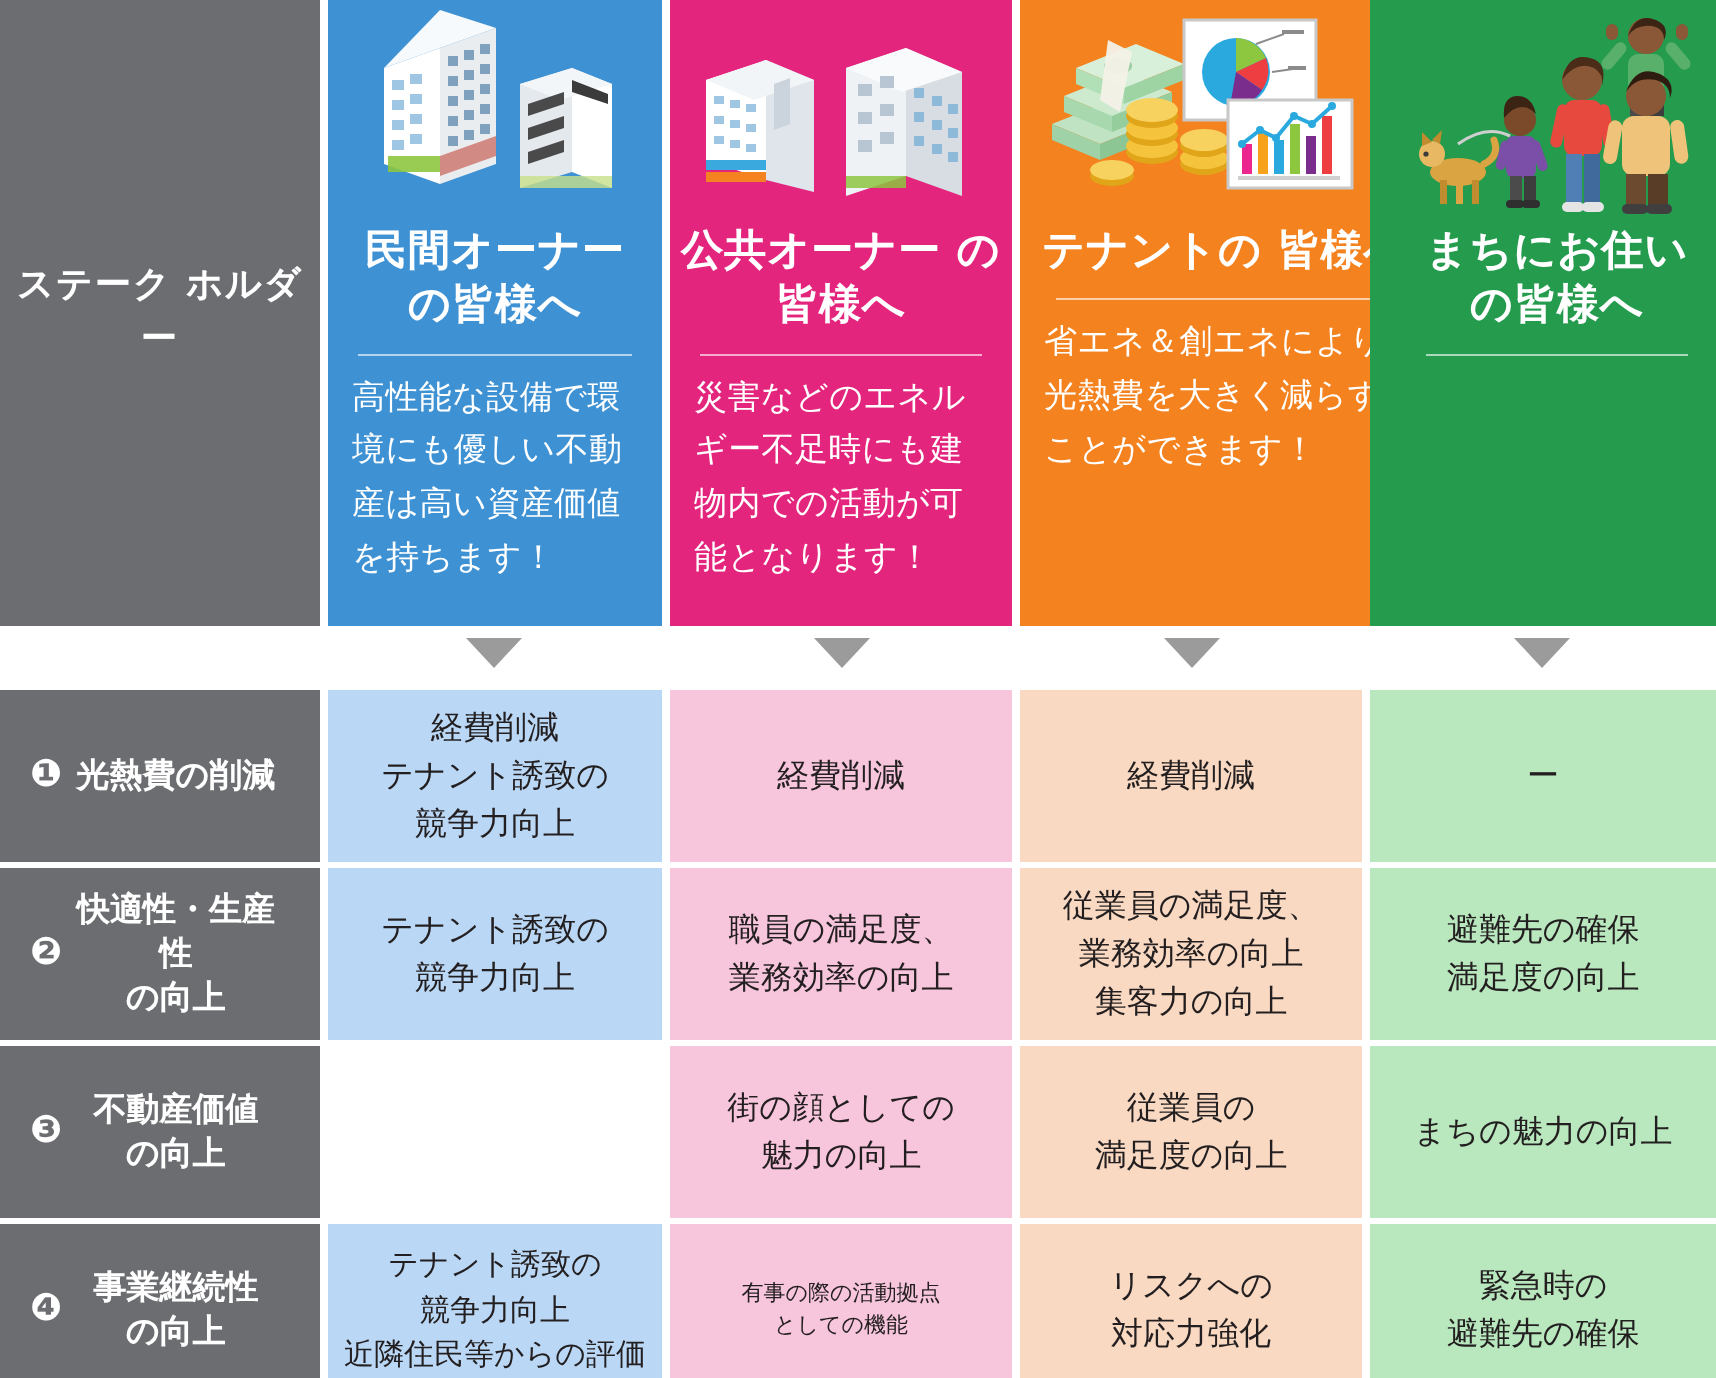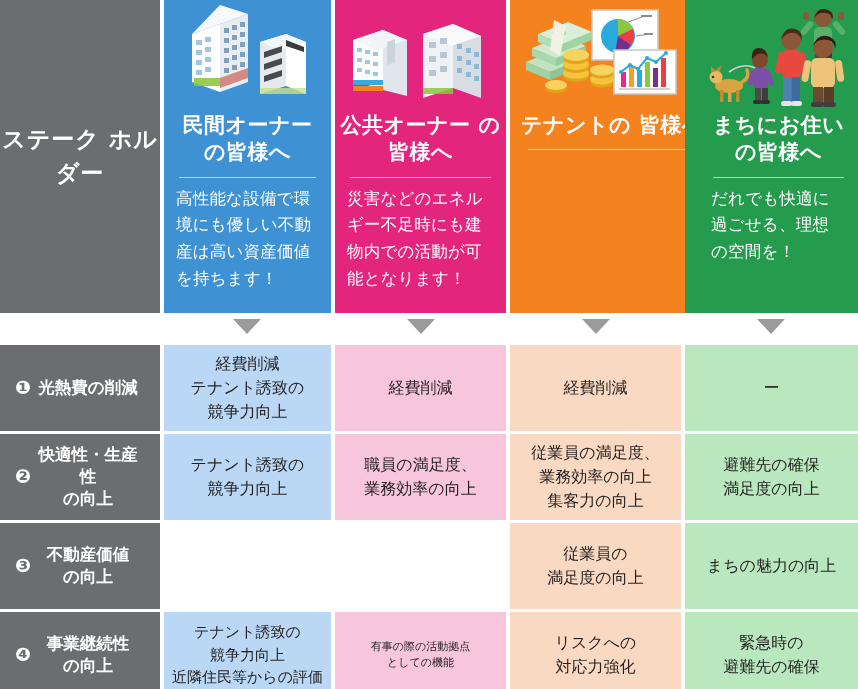--- a/index.html
+++ b/index.html
@@ -16,21 +16,21 @@
   .hcol { position: absolute; top: 0; height: 313px; overflow: hidden; }
   .hcol.stake { left: 0; width: 160px; background: #6b6d70; }
   .hcol.c1 { left: 164px; width: 167px; background: #3e92d4; }
   .hcol.c2 { left: 335px; width: 171px; background: #e4257d; }
   .hcol.c3 { left: 510px; width: 205px; background: #f4821f; }
   .hcol.c4 { left: 685px; width: 173px; background: #259b4e; padding-left: 14px; }
 
   .stake-label {
     position: absolute; left: 0; top: 0; width: 100%; height: 100%;
     display: flex; flex-direction: column; align-items: center; justify-content: center;
-    color: #ffffff; font-weight: bold; font-size: 23px; line-height: 1.45;
+    color: #ffffff; font-weight: bold; font-size: 18px; line-height: 1.45;
     letter-spacing: 1px; text-align: center;
   }
 
   .illus { position: relative; width: 100%; height: 112px; }
   .hcol-title {
     text-align: center; color: #ffffff; font-weight: bold;
     font-size: 21px; line-height: 1.3; padding: 0 4px; letter-spacing: .5px;
   }
   .hrule { width: 82%; height: 1px; background: rgba(255,255,255,.62); margin: 10px auto 8px; }
   .hcol-body {
@@ -256,20 +256,21 @@
                   <circle cx="156" cy="53" r="2"></circle>
               </g>
               <rect x="109" y="88" width="51" height="2" fill="#d0d0d0"></rect>
             </g>
           </g>
         </svg>
       </div>
       <div class="hcol-title">テナントの
 皆様へ</div>
       <div class="hrule"></div>
+      <div class="hcol-body">省エネ＆創エネにより光熱費を大きく減らすことができます！</div>
     </div>
 
     <div class="hcol c4">
       <div class="illus">
         <svg viewBox="0 0 173 112" width="173" height="112">
           <g>
             <g>
               <ellipse cx="30" cy="86" rx="14" ry="7" fill="#d9a441"></ellipse>
               <path d="M18,84 q-6,-4 -3,-10 l4,2 z" fill="#d9a441"></path>
               <circle cx="17" cy="77" r="6.5" fill="#e8b863"></circle>
@@ -323,21 +324,20 @@
               <rect x="125" y="87" width="10" height="18" fill="#5a3d27"></rect>
               <rect x="112" y="102" width="13" height="5" rx="2.5" fill="#3f3f3f"></rect>
               <rect x="124" y="102" width="13" height="5" rx="2.5" fill="#3f3f3f"></rect>
             </g>
           </g>
         </svg>
       </div>
       <div class="hcol-title">まちにお住い
 の皆様へ</div>
       <div class="hrule"></div>
-      <div class="hcol-body">だれでも快適に過ごせる、理想の空間を！</div>
     </div>
   </div>
 
   <div class="arrow-band">
     <div class="arrow a1"></div>
     <div class="arrow a2"></div>
     <div class="arrow a3"></div>
     <div class="arrow a4"></div>
   </div>
 
@@ -390,20 +390,24 @@
         </div>
     </div>
     <div class="rowgap"></div>
 
     <div class="trow">
       <div class="cell lbl">
         <span class="numbox">❸</span>
         <span class="lbl-text">不動産価値
 の向上</span>
       </div>
+      <div class="cell v2">
+          <span class="vtext">街の顔としての
+魅力の向上</span>
+        </div>
       <div class="cell v3">
           <span class="vtext">従業員の
 満足度の向上</span>
         </div>
       <div class="cell v4">
           <span class="vtext">まちの魅力の向上</span>
         </div>
     </div>
     <div class="rowgap"></div>
 

